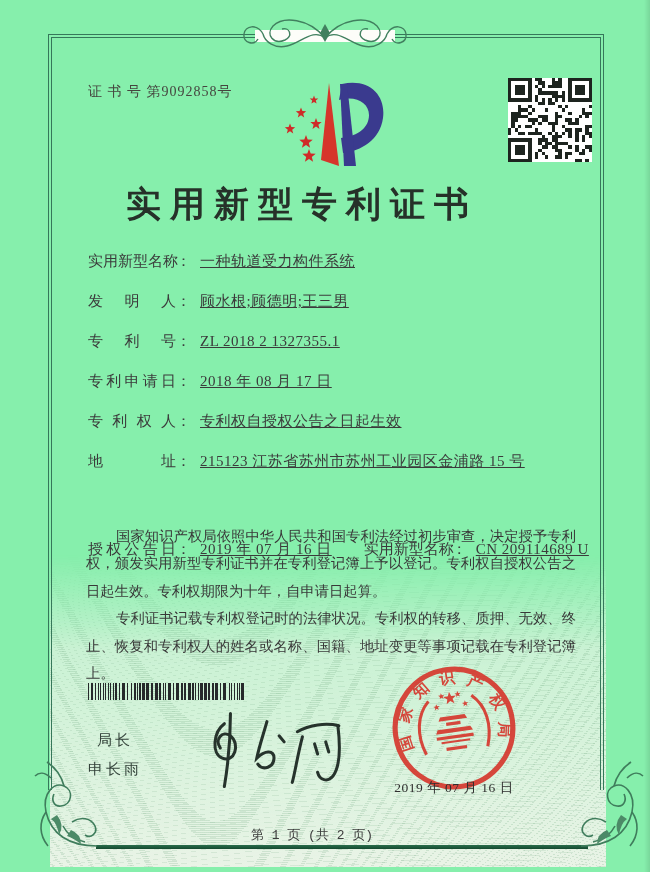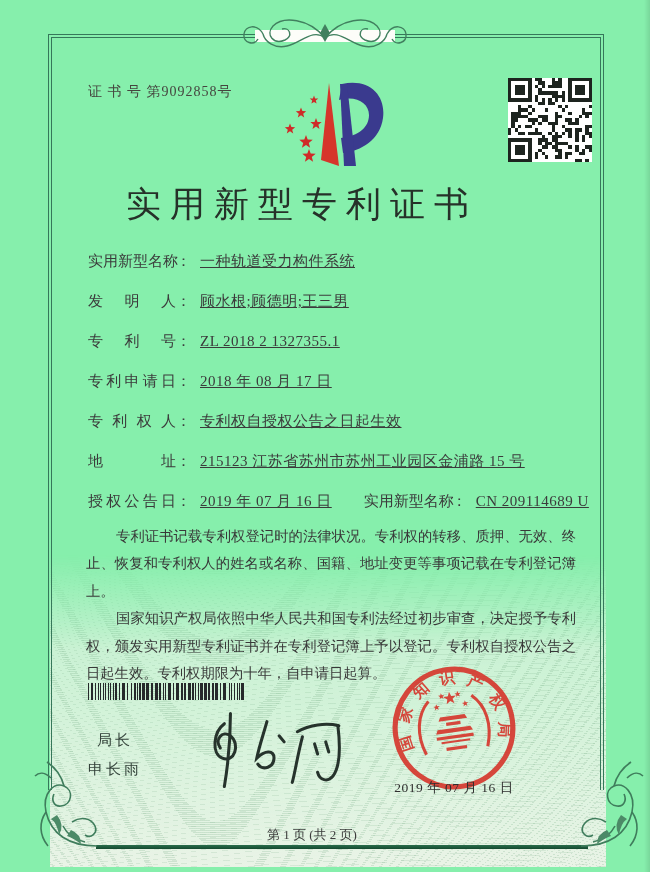--- a/index.html
+++ b/index.html
@@ -16,44 +16,44 @@
 
   .frame{position:absolute;left:48px;top:34px;width:556px;height:756px;box-sizing:border-box;
     border:4px double #35775a;border-bottom:none;}
 
   .cert-no{position:absolute;left:88px;top:83px;font-size:14px;color:#45453f;letter-spacing:1px;}
 
   .logo{position:absolute;left:276px;top:80px;width:116px;height:90px;}
   .qr{position:absolute;left:508px;top:78px;width:84px;height:84px;background:#fff;}
 
   .title{position:absolute;left:0;right:46px;top:181px;text-align:center;
-    font-size:35px;font-weight:normal;color:#263129;letter-spacing:9px;}
+    font-size:35px;font-weight:bold;color:#263129;letter-spacing:9px;}
 
   .fields{position:absolute;left:88px;top:249px;right:56px;}
   .row{display:flex;align-items:flex-end;margin-bottom:16px;font-size:15px;line-height:24px;color:#3b3b3b;white-space:nowrap;}
   .lbl{display:inline-block;width:88px;text-align:justify;text-align-last:justify;}
   .colon{margin-right:9px;}
   .val{letter-spacing:.5px;text-decoration:underline;}
-  .pair{display:flex;align-items:baseline;}
+  .pair{display:flex;align-items:baseline;margin-top:48px;}
   .pair2{margin-left:32px;}
 
   .paras{position:absolute;left:86px;top:523px;width:490px;font-size:14.3px;line-height:27.4px;
     color:#383838;text-align:justify;}
   .paras p{margin:0;text-indent:2.1em;}
 
   .barcode{position:absolute;left:88px;top:683px;width:162px;height:17px;}
 
   .signoff{position:absolute;left:88px;top:726px;font-size:15px;color:#33423a;letter-spacing:3px;line-height:29px;text-align:center;}
   .autograph{position:absolute;left:196px;top:708px;width:152px;height:84px;}
 
   .seal{position:absolute;left:390px;top:664px;width:128px;height:128px;transform:rotate(-8deg);opacity:.9;}
   .seal-date{position:absolute;left:386px;top:779px;width:136px;text-align:center;
     font-size:13.5px;color:#2e2e2e;letter-spacing:.5px;z-index:5;}
 
-  .footer{position:absolute;left:0;right:26px;top:826px;text-align:center;font-size:13px;color:#3c3c3c;}
+  .footer{position:absolute;left:0;right:26px;top:826px;text-align:center;font-size:13px;color:#3c3c3c;font-family:Liberation Mono, monospace;}
 
   .bottom-line{position:absolute;left:96px;top:845px;width:492px;height:4px;
     background:linear-gradient(#2a6e4c,#14492f);}
 
   .orn-top{position:absolute;left:225px;top:10px;width:200px;height:48px;}
   .orn-bl{position:absolute;left:27px;top:760px;width:74px;height:92px;}
   .orn-br{position:absolute;left:577px;top:760px;width:74px;height:92px;transform:scaleX(-1);}
 
   .scan-edge{position:absolute;right:0;top:0;width:6px;height:100%;
     background:linear-gradient(to left, rgba(0,0,0,.10), rgba(0,0,0,0));}
@@ -324,22 +324,22 @@
       </span>
       <span class="pair pair2">
         <span class="lbl">实用新型名称</span>
           <span class="colon">：</span>
         <span class="val">CN 209114689 U</span>
       </span>
     </div>
   </div>
 
   <div class="paras">
+    <p>国家知识产权局依照中华人民共和国专利法经过初步审查，决定授予专利权，颁发实用新型专利证书并在专利登记簿上予以登记。专利权自授权公告之日起生效。专利权期限为十年，自申请日起算。</p>
     <p>专利证书记载专利权登记时的法律状况。专利权的转移、质押、无效、终止、恢复和专利权人的姓名或名称、国籍、地址变更等事项记载在专利登记簿上。</p>
-    <p>国家知识产权局依照中华人民共和国专利法经过初步审查，决定授予专利权，颁发实用新型专利证书并在专利登记簿上予以登记。专利权自授权公告之日起生效。专利权期限为十年，自申请日起算。</p>
   </div>
 
   <svg class="barcode" id="barcode-svg" viewBox="0 0 162 17" preserveAspectRatio="none">
       <rect x="0" y="0" width="1" height="17" fill="#26292b"></rect>
       <rect x="3" y="0" width="2" height="17" fill="#26292b"></rect>
       <rect x="7" y="0" width="1" height="17" fill="#26292b"></rect>
       <rect x="10" y="0" width="1" height="17" fill="#26292b"></rect>
       <rect x="12" y="0" width="1" height="17" fill="#26292b"></rect>
       <rect x="15" y="0" width="1" height="17" fill="#26292b"></rect>
       <rect x="17" y="0" width="1" height="17" fill="#26292b"></rect>

